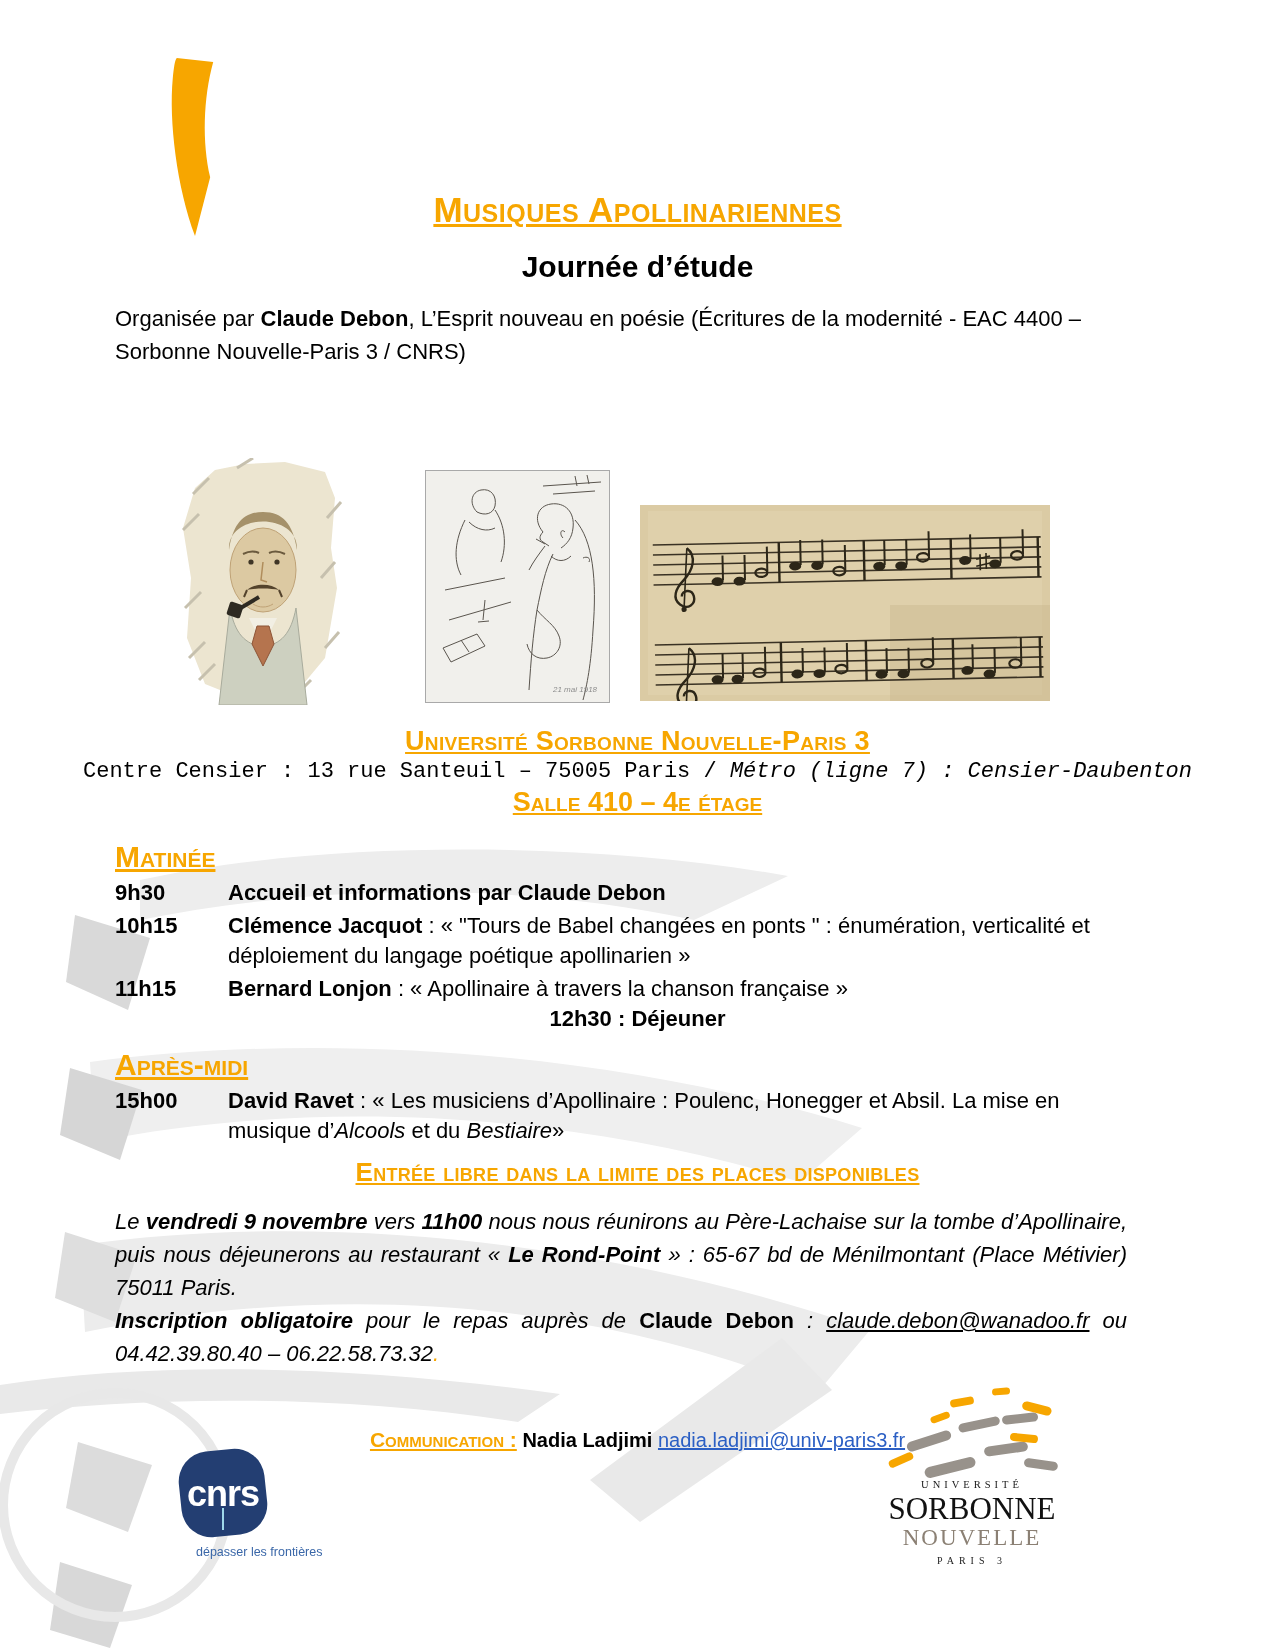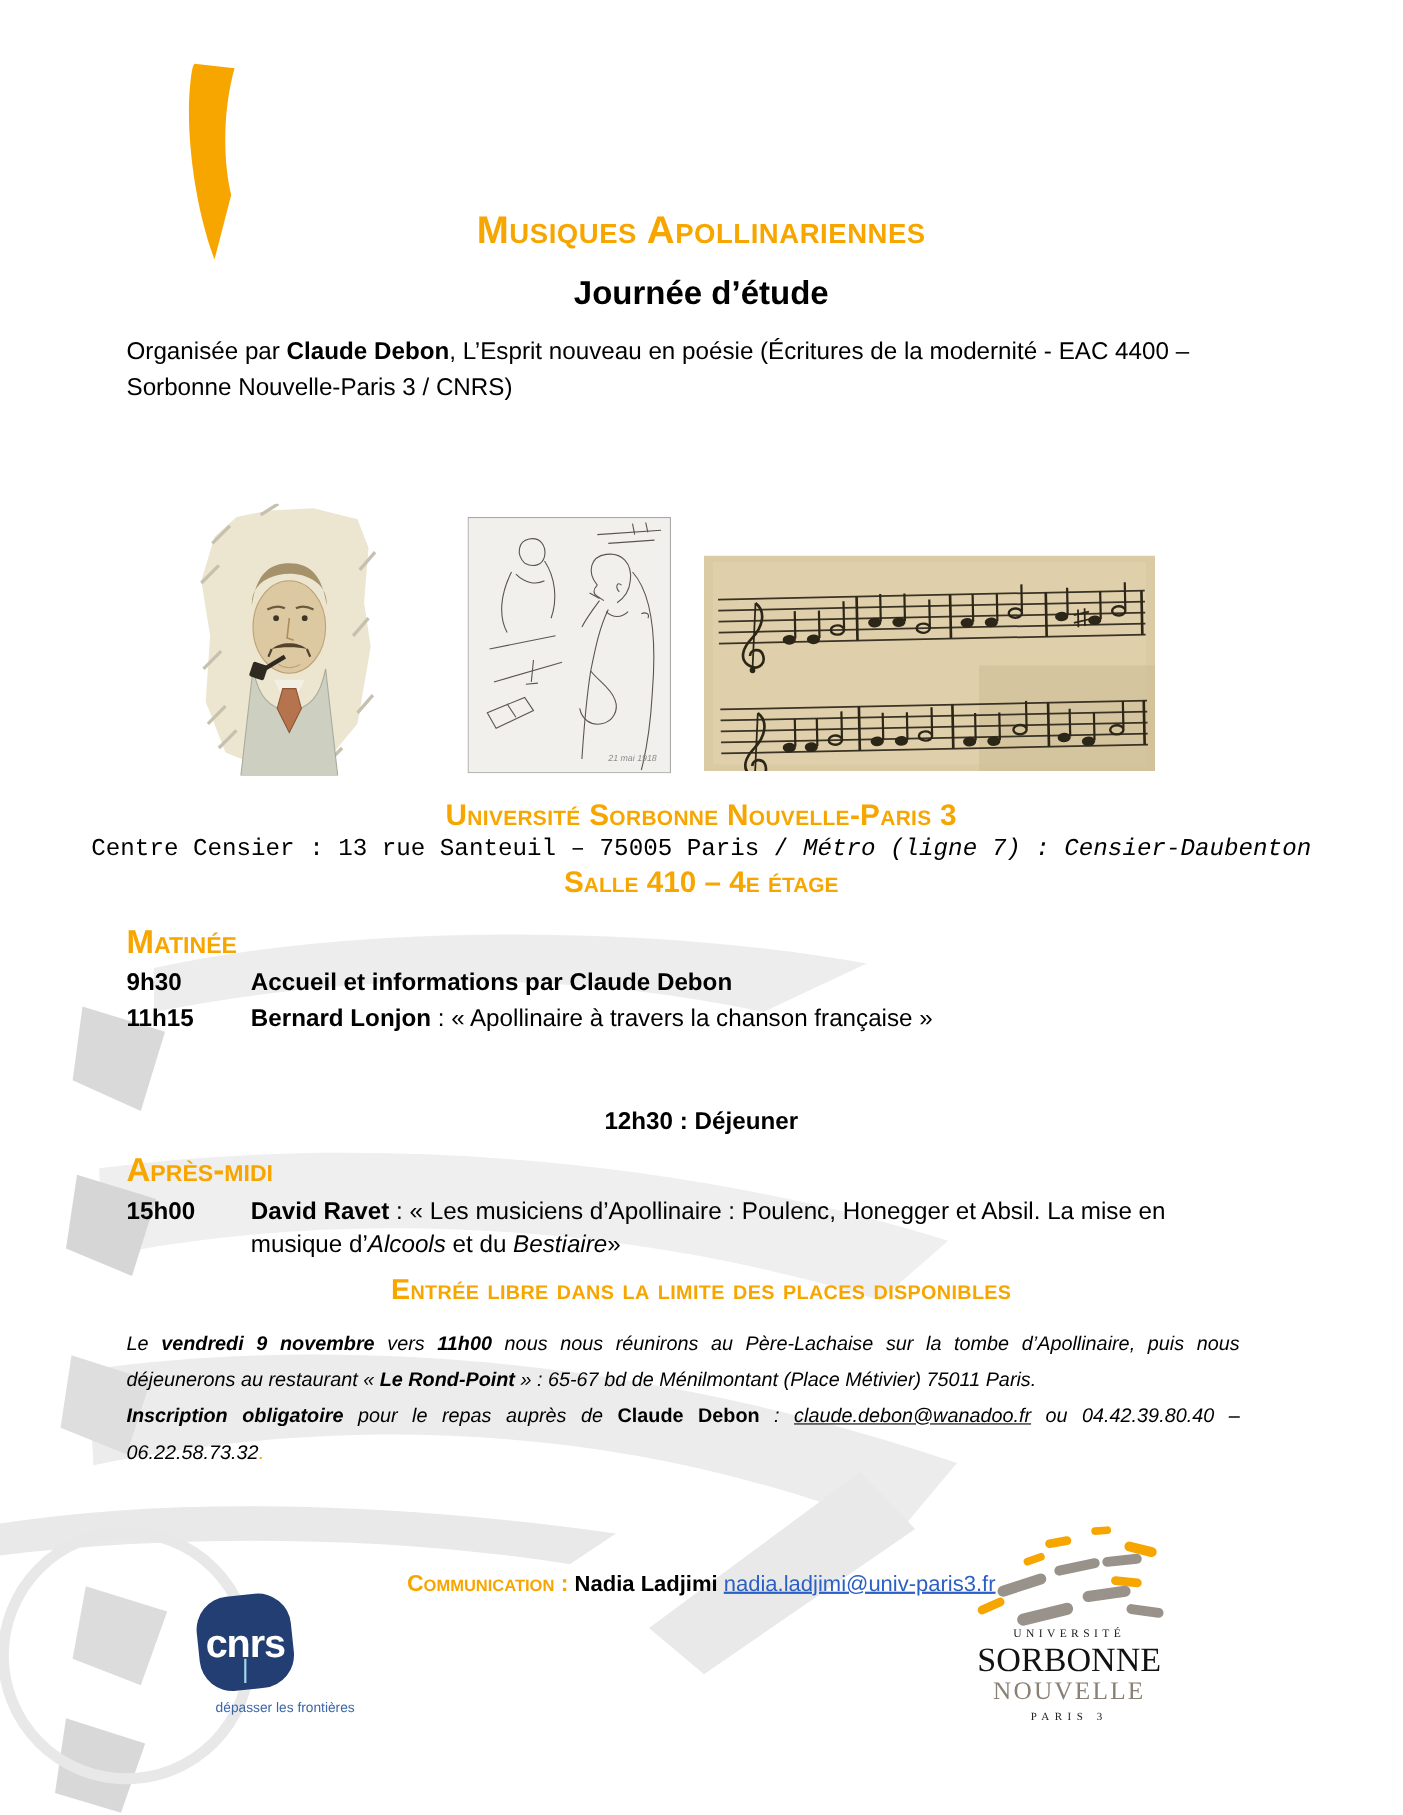--- a/index.html
+++ b/index.html
@@ -1,40 +1,40 @@
 <!DOCTYPE html>
 <html style="--accent: #F7A600; --link: #2B5FC4; --cnrs-navy: #233E72; --cnrs-tagline: #3A67A8; --sorbonne-taupe: #8B8074; --arc-gray: #98928B; --score-paper: #DBCBA4; --score-ink: #2C2618;"><head>
 <meta charset="utf-8">
 <title>Musiques Apollinariennes</title>
 <style>
   html,body{margin:0;padding:0;background:#fff;}
   body{font-family:"Liberation Sans",sans-serif;color:#000;}
   .page{position:relative;width:1275px;height:1650px;background:#fff;overflow:hidden;}
   .abs{position:absolute;}
   .center{left:0;width:1275px;text-align:center;}
-  .sc{font-variant:small-caps;}
+  .sc{font-variant:small-caps;text-decoration:underline;}
   .orange{color:var(--accent);}
   .b{font-weight:700;margin-top:28px;}
   .i{font-style:italic;}
   .u{text-decoration:underline;}
   .title{font-size:35px;font-weight:700;letter-spacing:0.5px;}
   .subtitle{font-size:30px;font-weight:700;}
   .bodytxt{font-size:22px;line-height:33px;}
   .datehead{font-size:35px;font-weight:700;letter-spacing:0.5px;}
   .uni{font-size:27px;font-weight:700;letter-spacing:0.3px;}
   .addr{font-size:22px;}
   .room{font-size:27px;font-weight:700;}
   .section-h{font-size:30px;font-weight:700;}
   .sched{font-size:22px;line-height:30px;}
   .sched-row{display:flex;align-items:flex-start;margin-bottom:3px;}
   .sched-time{width:113px;flex:none;font-weight:700;}
   .sched-talk{flex:1;}
   .lunch{font-size:22px;font-weight:700;}
   .entry{font-size:26px;font-weight:700;letter-spacing:0.3px;}
-  .practical{font-size:18px;line-height:33px;text-align:justify;}
+  .practical{font-size:22px;line-height:33px;text-align:justify;}
   .practical p{margin:0;}
   .comm{font-size:20px;}
   .comm-label{font-weight:700;font-size:21px;}
   .link{color:var(--link);text-decoration:underline;cursor:pointer;}
   svg text{font-family:"Liberation Sans",sans-serif;}
   svg .serif{font-family:"Liberation Serif",serif;}
   .fill-accent{fill:var(--accent);}
 </style>
 </head>
 <body>
@@ -206,20 +206,24 @@
   <div class="abs center addr" style="top:759px;z-index:2;font-family:Liberation Mono, monospace;"><span>Centre Censier : 13 rue Santeuil – 75005 Paris / </span><span class="i">Métro (ligne 7) : Censier-Daubenton</span></div>
   <div class="abs center room sc orange" style="top:787px;z-index:2;">Salle 410 – 4e étage</div>
 
   <div class="abs section-h sc orange" style="left:115px;top:840px;z-index:2;">Matinée</div>
   <div class="abs sched" style="left:115px;top:878px;width:1012px;z-index:2;">
       <div class="sched-row">
       <div class="sched-time">9h30</div>
       <div class="sched-talk"><span class="b">Accueil et informations par Claude Debon</span></div>
     </div>
       <div class="sched-row">
+      <div class="sched-time">10h15</div>
+      <div class="sched-talk"><span class="b">Clémence Jacquot</span><span> : « "Tours de Babel changées en ponts " : énumération, verticalité et déploiement du langage poétique apollinarien »</span></div>
+    </div>
+      <div class="sched-row">
       <div class="sched-time">11h15</div>
       <div class="sched-talk"><span class="b">Bernard Lonjon</span><span> : « Apollinaire à travers la chanson française »</span></div>
     </div>
     </div>
 
   <div class="abs center lunch" style="top:1006px;z-index:2;">12h30 : Déjeuner</div>
 
   <div class="abs section-h sc orange" style="left:115px;top:1048px;z-index:2;">Après-midi</div>
   <div class="abs sched" style="left:115px;top:1086px;width:1012px;z-index:2;">
       <div class="sched-row">

